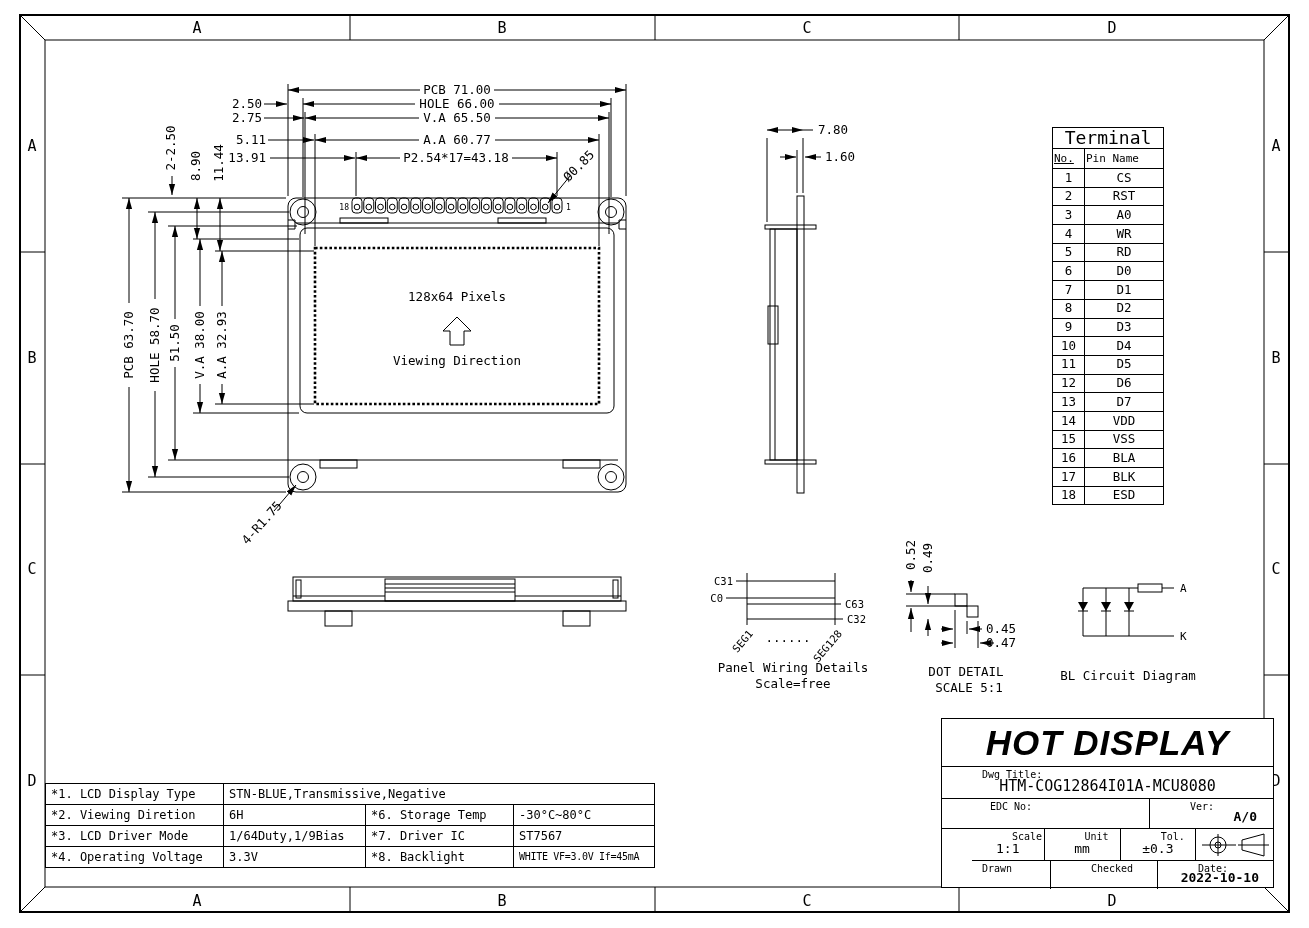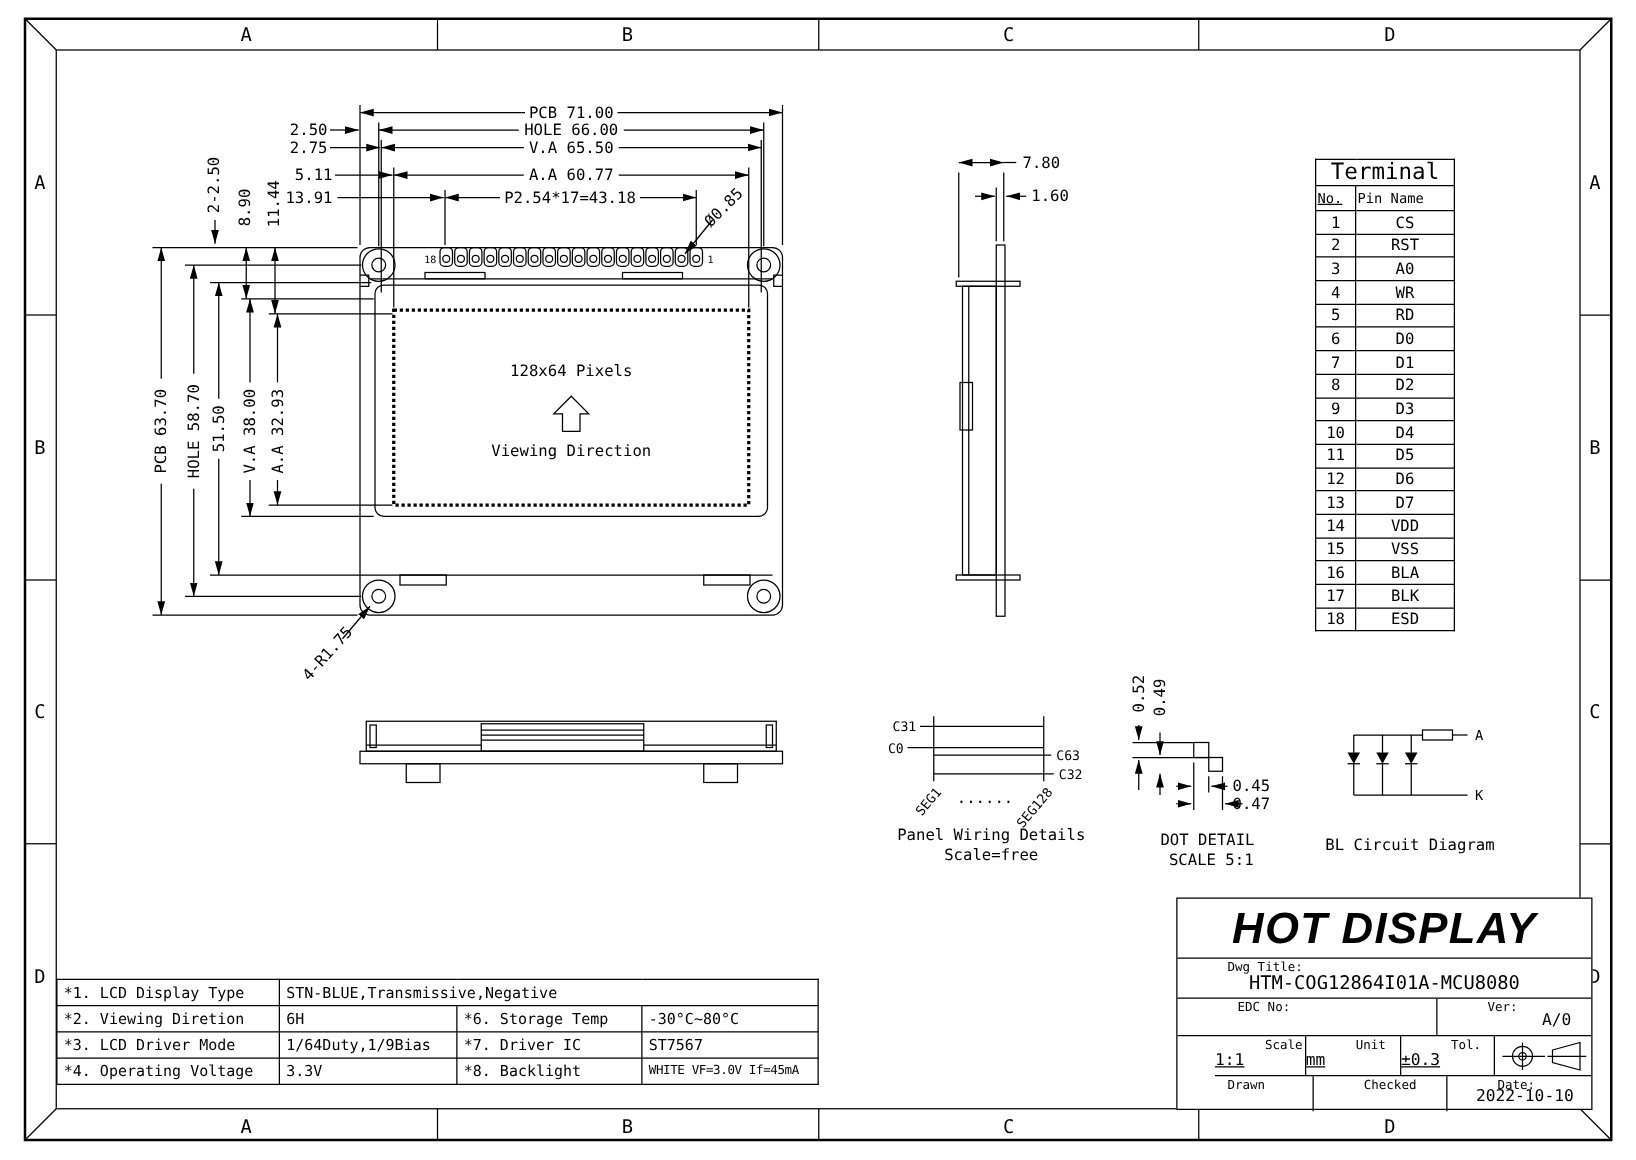--- a/index.html
+++ b/index.html
@@ -40,22 +40,22 @@
   .tb .cell{position:relative;box-sizing:border-box;border-right:1px solid #000;height:100%;}
   .tb .cell.last{border-right:none;}
   .tb .lbl{position:absolute;top:2px;left:3px;font-size:10px;white-space:nowrap;padding-left:37px;}
   .tb .company{height:47px;border-bottom:1px solid #000;display:flex;align-items:center;justify-content:center;
       font-family:"Liberation Sans",sans-serif;font-style:italic;font-weight:bold;font-size:35px;letter-spacing:1px;}
   .tb .r-dwg{height:32px;}
   .tb .r-dwg .val{position:absolute;left:0;right:0;bottom:3px;text-align:center;font-size:15px;}
   .tb .r-edc{height:30px;justify-content:flex-end;}
   .tb .r-scale{height:32px;margin-left:30px;}
   .tb .r-drawn{height:28px;border-bottom:none;}
-  .tb .vcenter{position:absolute;left:0;right:0;bottom:4px;font-size:13px;text-decoration:underline;}
-  .tb .vright{position:absolute;right:16px;bottom:4px;font-size:13px;}
+  .tb .vcenter{position:absolute;left:0;right:0;bottom:4px;text-align:center;font-size:13px;}
+  .tb .vright{position:absolute;right:16px;bottom:4px;font-size:13px;font-weight:bold;}
 </style>
 </head>
 <body>
 
 <div class="stage">
 
 <svg id="dwg" width="1309" height="928" viewBox="0 0 1309 928">
   <defs>
     <marker id="arw" markerUnits="userSpaceOnUse" markerWidth="12" markerHeight="8" refX="11" refY="4" orient="auto-start-reverse">
       <path d="M0,0.9 L11,4 L0,7.1 Z" style="fill:#000;stroke:none"></path>

